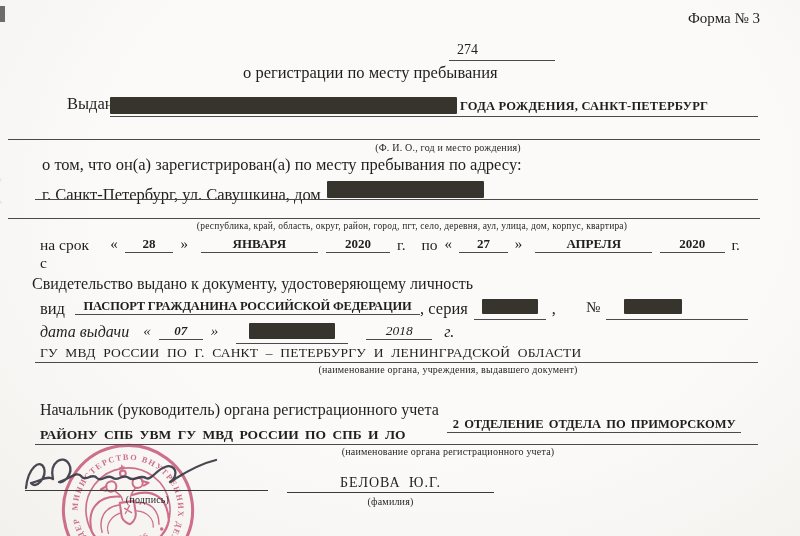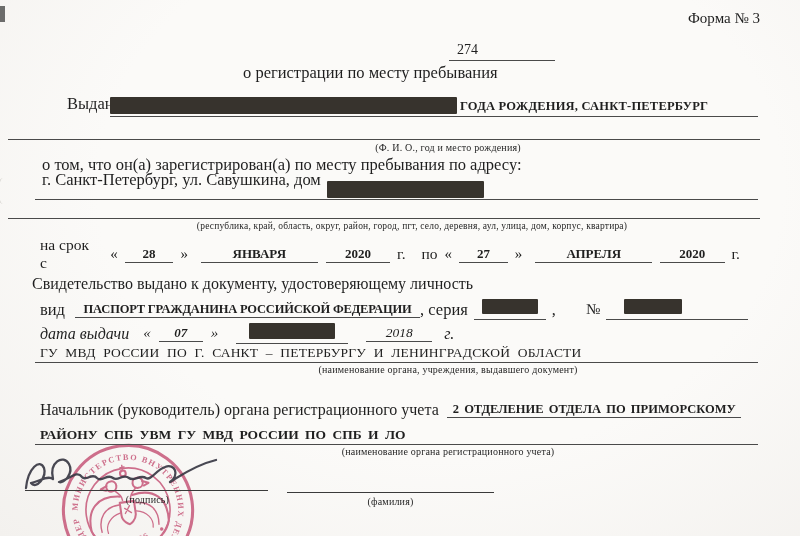--- a/index.html
+++ b/index.html
@@ -9,21 +9,21 @@
     font-family:"Liberation Serif","DejaVu Serif",serif;
     color:#1f1f1f;
   }
   .abs{position:absolute;}
   .caption{font-size:10px;color:#262626;text-align:center;letter-spacing:.2px;font-family:Liberation Serif, serif;}
   .rule{border-top:1.4px solid #4a4a4a;height:0;}
   .fill-line{border-top:1.3px solid #4a4a4a;height:0;}
   .redaction{background:#37332d;border-radius:1px;display:inline-block;}
   .boldval{font-weight:bold;font-size:13px;}
   .cell{border-bottom:1.3px solid #4a4a4a;text-align:center;display:inline-block;}
-  .frow{display:flex;align-items:center;}
+  .frow{display:flex;align-items:flex-start;}
   .title{font-size:17.5px;letter-spacing:2.5px;}
   .main-text{font-size:16.5px;}
   .q{font-size:15px;}
   svg{display:block;}
   :root{--stamp-color:#c2496e;}
   .stamp-svg{opacity:.78;transform:rotate(-8deg);}
 </style>
 </head>
 <body>
 
@@ -76,21 +76,21 @@
 
   <div class="abs main-text" style="left:67px;top:94px;">Выдано</div>
   <div class="abs fill-line" style="left:110px;top:116px;width:648px;"></div>
   <div class="abs redaction" style="left:110px;top:97px;width:347px;height:17px;"></div>
   <div class="abs" style="left:460px;top:99px;font-weight:bold;font-size:12.5px;letter-spacing:.2px;">ГОДА РОЖДЕНИЯ, САНКТ-ПЕТЕРБУРГ</div>
 
   <div class="abs rule" style="left:8px;top:139px;width:752px;"></div>
   <div class="abs caption" style="left:248px;top:142px;width:400px;">(Ф. И. О., год и место рождения)</div>
 
   <div class="abs main-text" style="left:42px;top:155px;">о том, что он(а) зарегистрирован(а) по месту пребывания по адресу:</div>
-  <div class="abs main-text" style="left:42px;top:170px;">г. Санкт-Петербург, ул. Савушкина, дом</div>
+  <div class="abs main-text" style="left:42px;top:185px;">г. Санкт-Петербург, ул. Савушкина, дом</div>
   <div class="abs fill-line" style="left:35px;top:199px;width:723px;"></div>
   <div class="abs redaction" style="left:327px;top:181px;width:157px;height:17px;"></div>
 
   <div class="abs rule" style="left:8px;top:218px;width:752px;"></div>
   <div class="abs caption" style="left:120px;top:221px;width:584px;font-size:9.5px;">(республика, край, область, округ, район, город, пгт, село, деревня, аул, улица, дом, корпус, квартира)</div>
 
   <div class="abs frow" style="left:40px;top:236px;width:700px;font-size:15.5px;">
     <span>на срок с</span>
     <span class="q" style="margin:0 7px 0 12px;">«</span>
     <span class="cell boldval" style="width:50px;">28</span>
@@ -128,28 +128,29 @@
     <span class="cell" style="width:66px;margin-left:18px;font-size:13.5px;">2018</span>
     <span style="margin-left:12px;">г.</span>
   </div>
 
   <div class="abs" style="left:40px;top:345px;font-size:13.5px;word-spacing:4px;letter-spacing:.2px;">ГУ МВД РОССИИ ПО Г. САНКТ – ПЕТЕРБУРГУ И ЛЕНИНГРАДСКОЙ ОБЛАСТИ</div>
   <div class="abs fill-line" style="left:35px;top:362px;width:723px;"></div>
   <div class="abs caption" style="left:248px;top:364px;width:400px;">(наименование органа, учреждения, выдавшего документ)</div>
 
   <div class="abs frow" style="left:40px;top:401px;font-size:16px;z-index:1;">
     <span>Начальник (руководитель) органа регистрационного учета</span>
-    <span class="cell" style="width:288px;margin-left:8px;font-weight:bold;font-size:12.5px;text-align:left;padding-left:6px;word-spacing:2px;">2 ОТДЕЛЕНИЕ ОТДЕЛА ПО ПРИМОРСКОМУ</span>
+    <span class="cell" style="width:288px;margin-left:8px;font-weight:bold;font-size:12.5px;text-align:left;padding-left:6px;word-spacing:2px;margin-top:16px;">2 ОТДЕЛЕНИЕ ОТДЕЛА ПО ПРИМОРСКОМУ</span>
   </div>
   <div class="abs" style="left:40px;top:427px;font-weight:bold;font-size:13.5px;word-spacing:3px;z-index:1;">РАЙОНУ СПБ УВМ ГУ МВД РОССИИ ПО СПБ И ЛО</div>
   <div class="abs fill-line" style="left:35px;top:444px;width:723px;z-index:1;"></div>
   <div class="abs caption" style="left:248px;top:446px;width:400px;z-index:1;">(наименование органа регистрационного учета)</div>
 
   <svg class="abs" style="left:20px;top:452px;z-index:3;" width="215" height="48" viewBox="0 0 215 48">
     <path d="M6,36 C8,16 20,6 24,16 C27,25 16,38 11,31 C20,29 28,23 33,27 C29,10 43,2 49,12 C54,21 44,32 39,30 C50,27 57,18 62,25 C66,30 72,20 77,26 C82,31 87,21 93,26 C98,30 103,21 109,26 C114,30 120,22 126,26 C131,29 136,18 145,15 C155,11 160,23 150,30 C160,24 175,13 196,8" fill="none" stroke="#383844" stroke-width="2.3" stroke-linecap="round" stroke-linejoin="round" opacity=".92"></path>
   </svg>
   <div class="abs fill-line" style="left:25px;top:490px;width:243px;border-top-color:#3a3a3a;z-index:2;"></div>
   <div class="abs caption" style="left:95px;top:494px;width:105px;z-index:2;">(подпись)</div>
 
+  <div class="abs" style="left:287px;top:475px;width:207px;text-align:center;font-size:14px;letter-spacing:1px;word-spacing:4px;">БЕЛОВА Ю.Г.</div>
   <div class="abs fill-line" style="left:287px;top:492px;width:207px;border-top-color:#3a3a3a;"></div>
   <div class="abs caption" style="left:287px;top:496px;width:207px;text-align:center;">(фамилия)</div>
 
 </div>
 
 </body></html>

